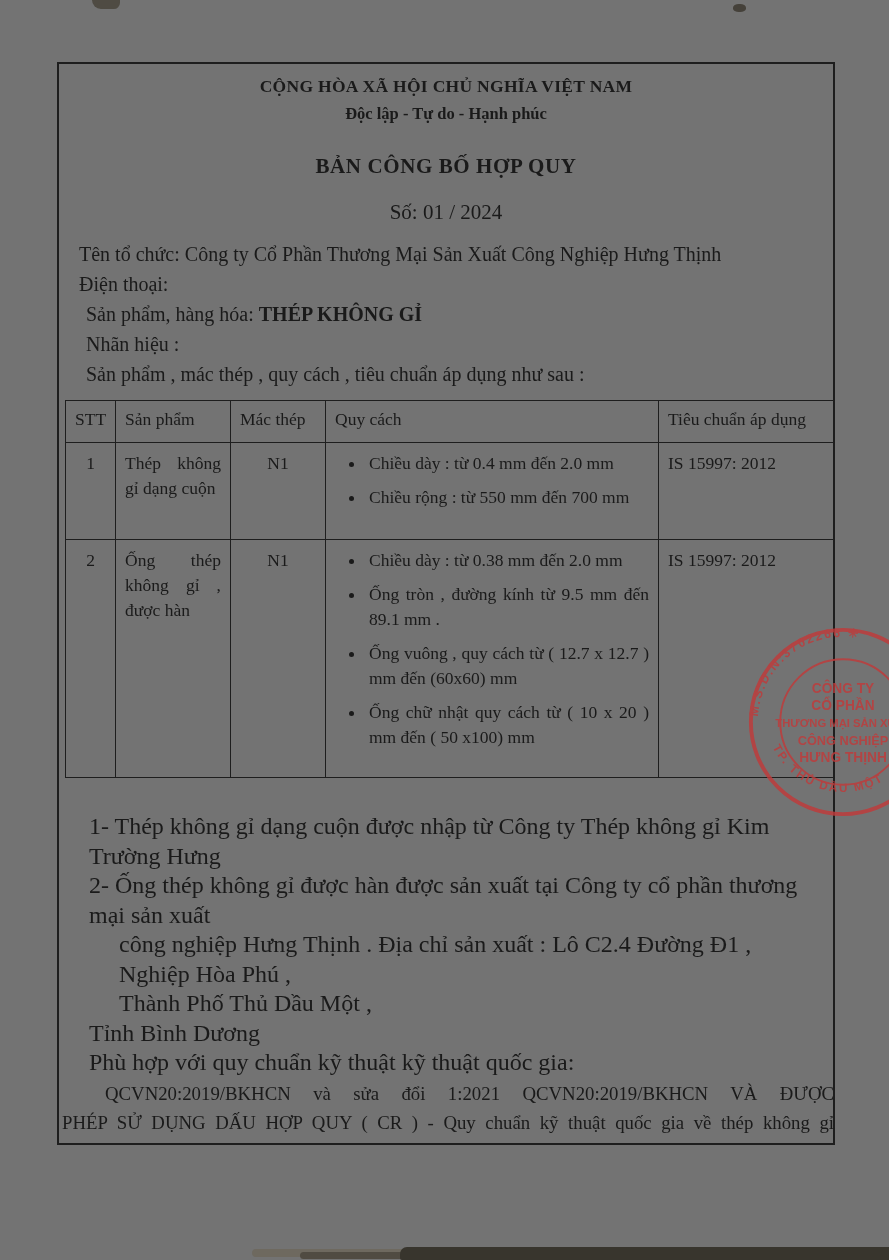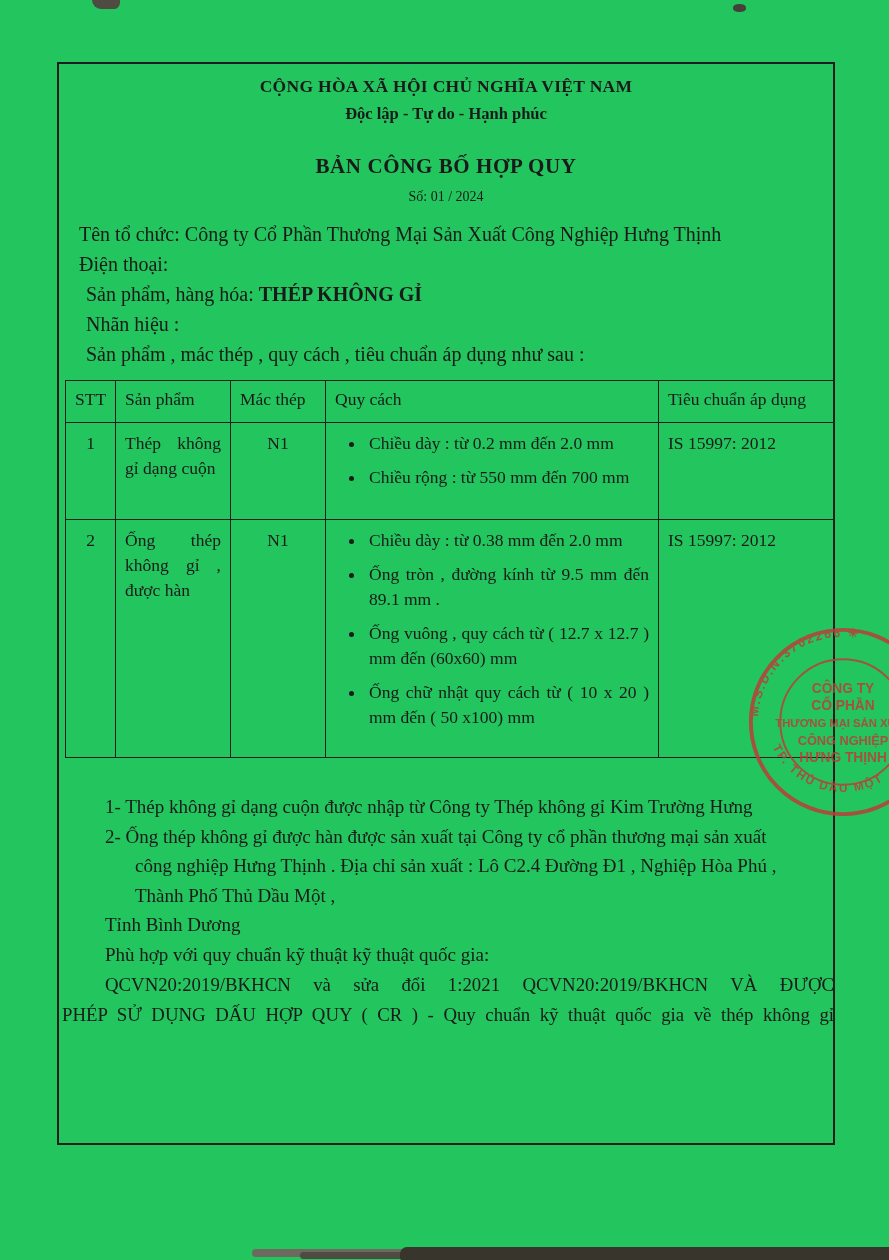--- a/index.html
+++ b/index.html
@@ -1,37 +1,37 @@
 <!DOCTYPE html>
 <html><head>
 <meta charset="utf-8">
 <style>
   * { box-sizing: border-box; }
   html, body { margin: 0; padding: 0; background: #ffffff; }
   .page {
     position: relative;
     width: 889px; height: 1260px;
-    background: #22c55e;
+    background: #737373;
     overflow: hidden;
     font-family: "Liberation Serif", "DejaVu Serif", serif;
     color: #1a1a1a;
   }
   .frame {
     position: absolute;
     left: 57px; top: 62px;
     width: 778px; height: 1083px;
     border: 2px solid #1e1e1e;
     padding: 12px 0 0 0;
   }
   .center { text-align: center; }
   .h1 { font-size: 17.5px; font-weight: bold; letter-spacing: 0.3px; }
   .h2 { font-size: 16.5px; font-weight: bold; margin-top: 7px; }
   .h2 .u { text-underline-offset: 4px; text-decoration-thickness: 1.5px; }
   .title { font-size: 21px; font-weight: bold; margin-top: 30px; letter-spacing: 0.6px; }
-  .docnum { font-size: 14px; margin-top: 10px; }
+  .docnum { font-size: 21px; margin-top: 21px; }
 
   .info { margin: 15px 0 0 20px; width: 750px; font-size: 20px; line-height: 29px; }
   .info .row { margin-top: 1px; }
   .info .indent { margin-left: 7px; }
   .info b { font-weight: bold; }
 
   table.spec {
     border-collapse: collapse; table-layout: fixed;
     width: 769px; margin: 11px 0 0 6px;
     font-size: 17.5px; line-height: 25px;
@@ -46,21 +46,21 @@
     margin-top: 44px;
   }
   .spec thead th { height: 42px; vertical-align: middle; padding-top: 4px; }
   .spec .c { text-align: center; }
   .spec tr.r1 { height: 97px; }
   .spec tr.r2 { height: 238px; }
   .spec .wrapcell { text-align: justify; font-family: Liberation Serif, serif; }
   .spec ul { margin: 0; padding-left: 31px; }
   .spec li { margin-bottom: 9px; padding-left: 3px; text-align: justify; }
 
-  .notes { margin: 34px 0 0 46px; width: 732px; font-size: 19px; line-height: 29.5px; }
+  .notes { margin: 34px 0 0 30px; width: 732px; font-size: 24px; line-height: 29.5px; }
   .notes .cont30 { padding-left: 30px; }
   .qcvn { margin: 1px 0 0 3px; width: 772px; font-size: 18.8px; line-height: 29.5px; }
   .qcvn .l1 { text-align: justify; text-align-last: justify; padding-left: 43px; }
   .qcvn .l2 { text-align: justify; text-align-last: justify; }
 
   .stamp {
     position: absolute;
     left: 745px; top: 624px;
     width: 196px; height: 196px;
     opacity: 0.82;
@@ -116,21 +116,21 @@
           <th>Tiêu chuẩn áp dụng</th>
         </tr>
       </thead>
       <tbody>
         <tr class="r1">
           <td class="c">1</td>
           <td class="wrapcell">Thép không gỉ dạng cuộn</td>
           <td class="c">N1</td>
           <td>
             <ul>
-              <li>Chiều dày : từ 0.2 mm đến 2.0 mm</li>
+              <li>Chiều dày : từ 0.4 mm đến 2.0 mm</li>
               <li>Chiều rộng : từ 550 mm đến 700 mm</li>
             </ul>
           </td>
           <td>IS 15997: 2012</td>
         </tr>
         <tr class="r2">
           <td class="c">2</td>
           <td class="wrapcell">Ống thép không gỉ , được hàn</td>
           <td class="c">N1</td>
           <td>

